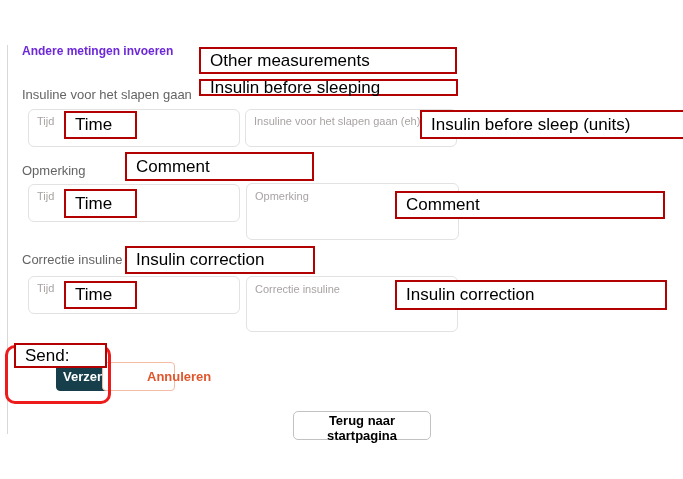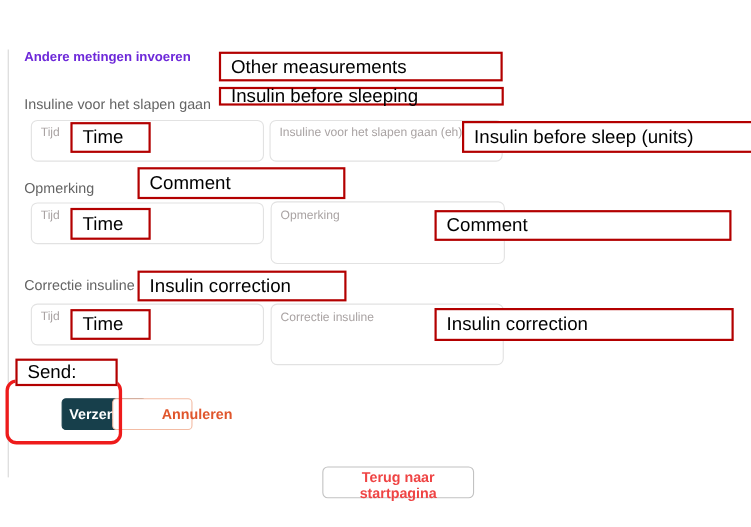--- a/index.html
+++ b/index.html
@@ -63,21 +63,21 @@
     border: 2px solid #b30000;
     background: #ffffff;
     display: flex;
     align-items: center;
     padding-left: 9px;
     font-size: 17px;
     color: #000000;
     white-space: nowrap;
     z-index: 3;
   }
-  .ann-send { z-index: 6; }
+  .ann-send { z-index: 6; margin-top: 17px; }
   .send-bracket {
     position: absolute;
     left: 5px;
     top: 345px;
     width: 106px;
     height: 59px;
     box-sizing: border-box;
     border: 3px solid #ee1b1b;
     border-radius: 10px;
     background: transparent;
@@ -95,22 +95,22 @@
   }
   .btn-submit {
     left: 20px; top: 362px; width: 77px; height: 29px;
     background: #173f4b; color: #ffffff; border: 1px solid #173f4b; margin-left: 36px;
   }
   .btn-cancel {
     left: 102px; top: 362px; width: 73px; height: 29px;
     background: #ffffff; color: #e0562c; border: 1px solid #f3bca4; padding-left: 44px;
   }
   .btn-back {
-    left: 293px; top: 424px; width: 138px; height: 29px;
-    background: #ffffff; color: #ef4444; border: 1px solid #c2c2c2;
+    left: 293px; top: 411px; width: 138px; height: 29px;
+    background: #ffffff; color: #000000; border: 1px solid #c2c2c2;
     border-radius: 5px;
   }
 </style>
 </head>
 <body>
 
 <div class="slide">
 
 
   <div class="edge-line"></div>

